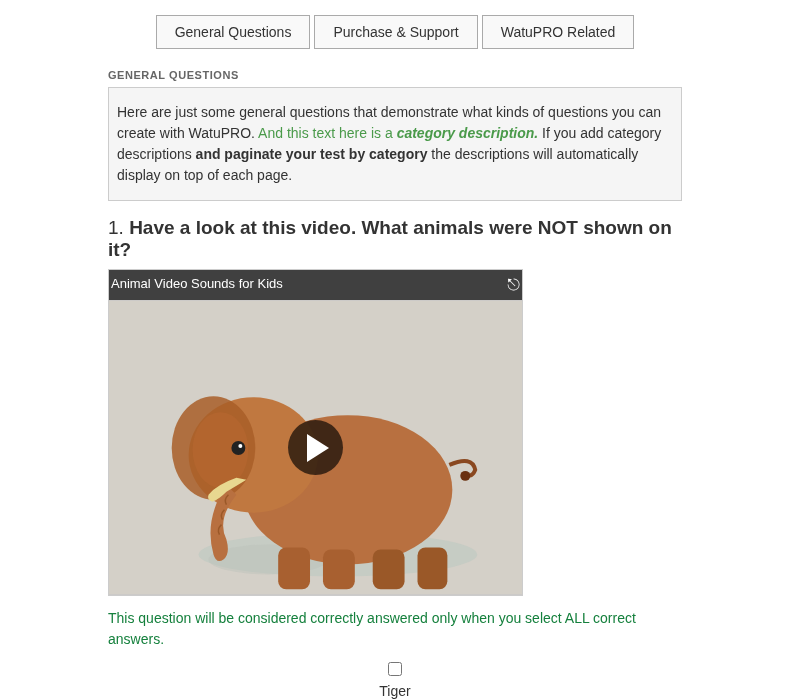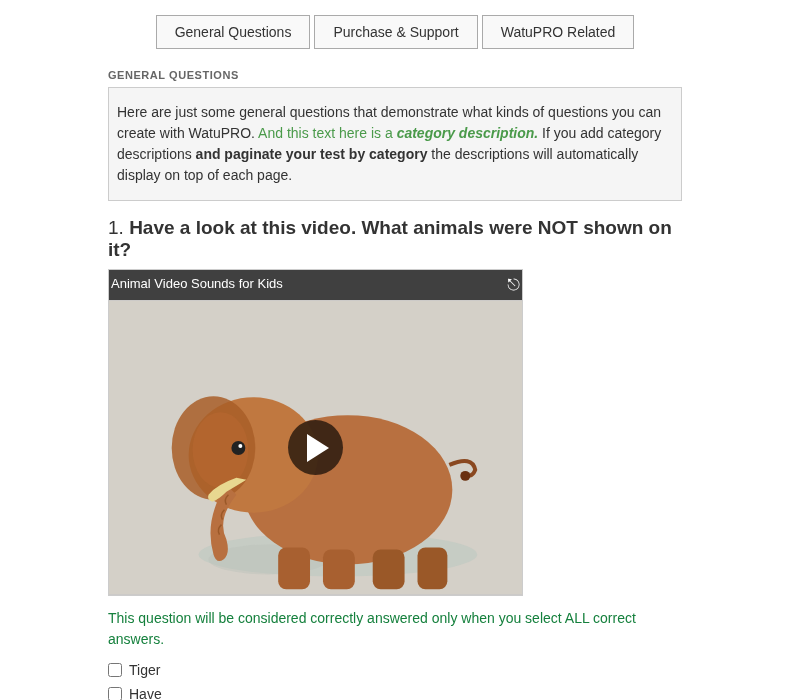--- a/index.html
+++ b/index.html
@@ -130,20 +130,21 @@
       margin-bottom: 12px;
       line-height: 1.5;
     }
 
     .checkbox-option {
       display: flex;
       align-items: center;
       gap: 7px;
       margin-bottom: 8px;
       font-size: 14px;
+      flex-direction: column;
     }
 
     .checkbox-option input[type="checkbox"] {
       width: 14px;
       height: 14px;
       margin: 0;
     }
   </style>
 </head>
 <body>

